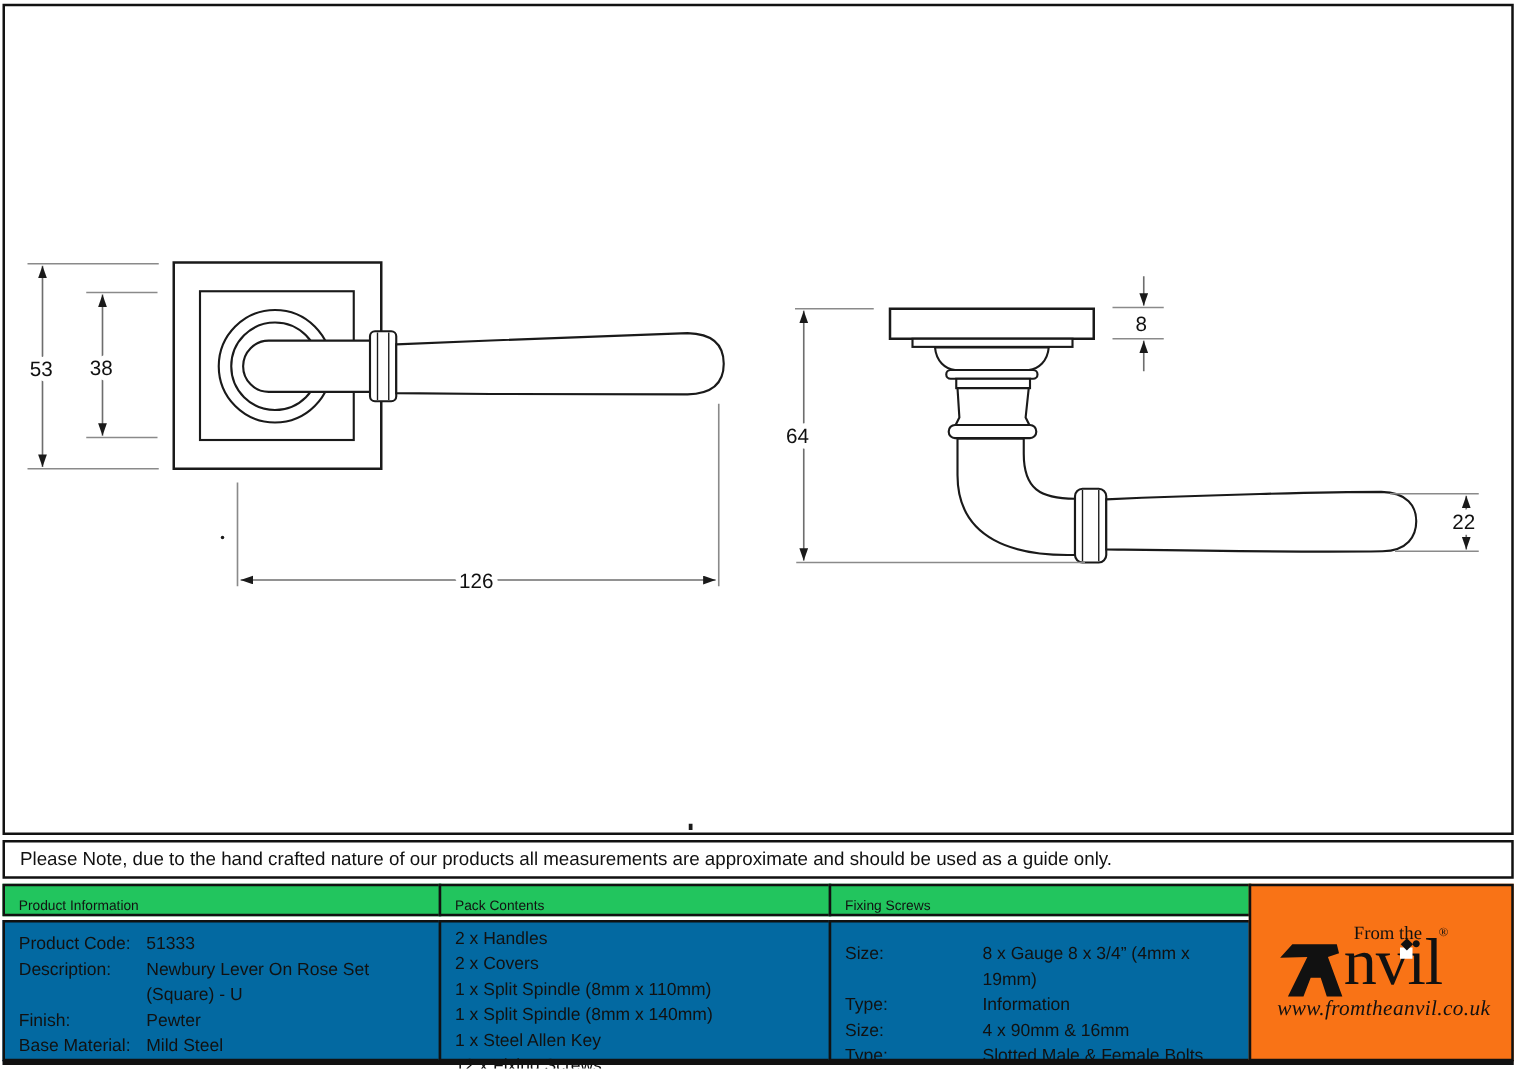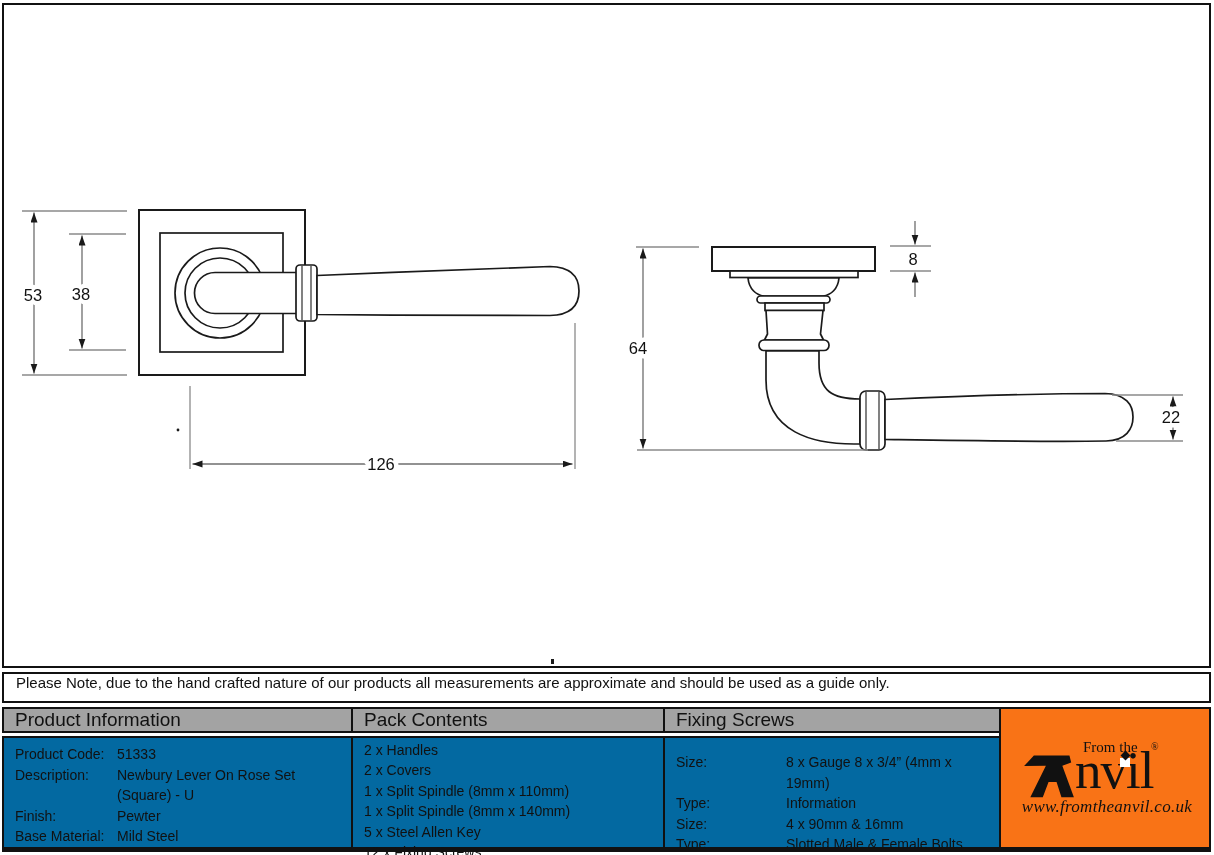--- a/index.html
+++ b/index.html
@@ -1,27 +1,27 @@
 <!DOCTYPE html>
 <html><head>
 <meta charset="utf-8">
 <style>
   html,body{margin:0;padding:0;background:#fff;}
   .sheet{position:relative;width:1214px;height:855px;background:#fff;
          font-family:"Liberation Sans",sans-serif;color:#111;overflow:hidden;}
   .box{position:absolute;border:2px solid #111;background:#fff;box-sizing:border-box;}
   .drawing-box{left:2px;top:3px;width:1209px;height:665px;}
   .drawing-box svg{position:absolute;left:-2px;top:-2px;}
-  .note-box{left:2px;top:672px;width:1209px;height:31px;display:flex;
+  .note-box{left:2px;top:672px;width:1209px;height:31px;display:flex;align-items:center;
             padding-left:12px;font-size:15px;}
   .table-area{position:absolute;left:2px;top:707px;width:1209px;height:145px;}
   .col{position:absolute;top:0;height:142px;}
   .cell-header{position:absolute;left:0;right:0;top:0;height:26px;border:2px solid #111;
-               box-sizing:border-box;display:flex;align-items:flex-start;padding-left:11px;
-               font-size:19px;background:#a3a3a3;}
+               box-sizing:border-box;display:flex;align-items:flex-end;padding-left:11px;
+               font-size:11px;background:#22c55e;}
   .cell-body{position:absolute;left:0;right:0;top:29px;bottom:0;border:2px solid #111;
              box-sizing:border-box;padding:6px 4px 0 11px;font-size:14px;background:#0369a1;}
   .kv-row{display:flex;line-height:20.5px;}
   .kv-row .k{flex:0 0 102px;}
   .kv-row .v{flex:1;}
   .col3 .kv-row .k{flex:0 0 110px;}
   .list-row{line-height:20.4px;}
   .pack-body{padding-top:2px;}
   .fix-body{padding-top:14px;}
   .logo-cell{border:2px solid #111;box-sizing:border-box;background:#f97316;}
@@ -170,21 +170,21 @@
 
     <div class="col" style="left:349px;width:314px">
       <div class="cell-header">
         <span>Pack Contents</span>
       </div>
       <div class="cell-body pack-body">
         <div class="list-row">2 x Handles</div>
         <div class="list-row">2 x Covers</div>
         <div class="list-row">1 x Split Spindle (8mm x 110mm)</div>
         <div class="list-row">1 x Split Spindle (8mm x 140mm)</div>
-        <div class="list-row">5 x Steel Allen Key</div>
+        <div class="list-row">1 x Steel Allen Key</div>
         <div class="list-row">12 x Fixing Screws</div>
       </div>
     </div>
 
     <div class="col col3" style="left:661px;width:338px">
       <div class="cell-header">
         <span>Fixing Screws</span>
       </div>
       <div class="cell-body fix-body">
         <div class="kv-row">

